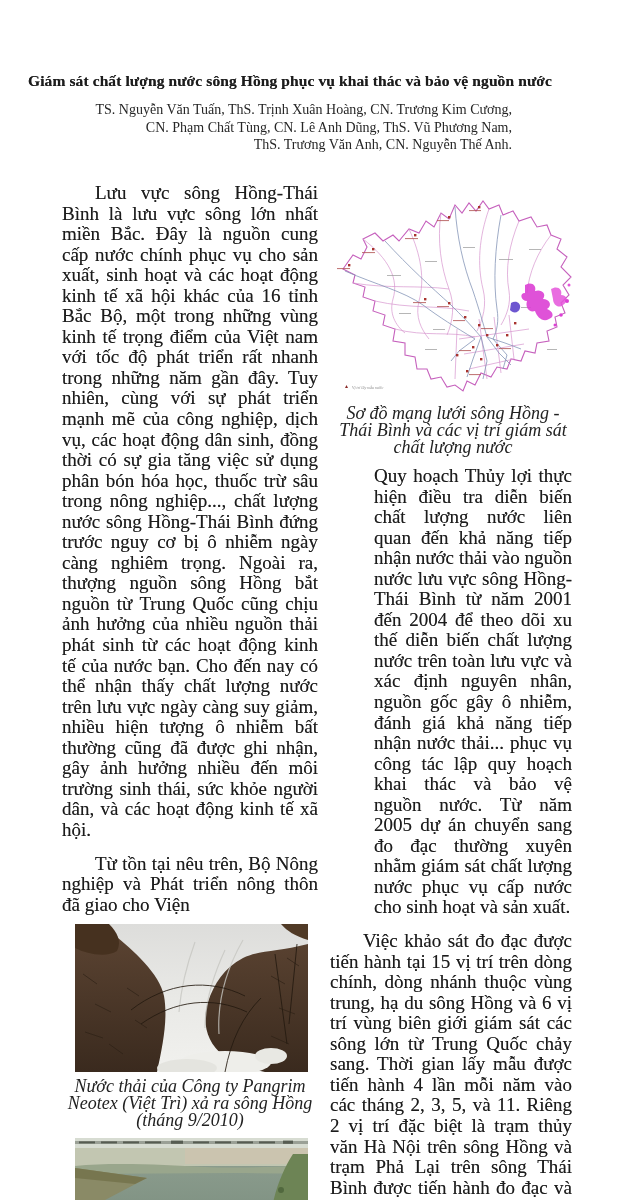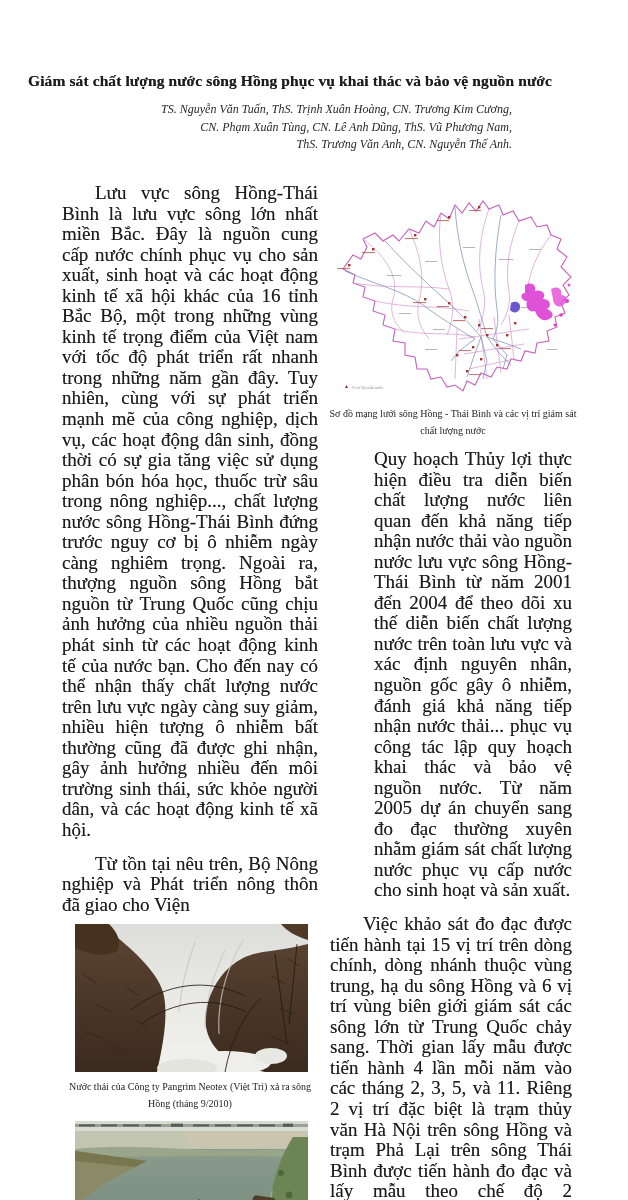--- a/index.html
+++ b/index.html
@@ -13,58 +13,58 @@
   }
   .page-title{
     position:absolute;top:72px;left:0;right:0;
     margin:0;text-align:center;
     font-size:15.5px;font-weight:bold;
     letter-spacing:0.1px;
     text-shadow:0 0 .4px rgba(0,0,0,.6);
   }
   .authors{
     position:absolute;top:101px;right:68px;width:480px;
-    font-style:italic;font-size:12px;line-height:17.5px;
+    font-size:14px;line-height:17.5px;
     text-align:right;color:#262626;
   }
   .col{position:absolute;}
   .col-left{left:62px;top:183px;width:256px;}
   .col-right{left:330px;top:186px;width:242px;}
   .body-text p{
     margin:0;
     font-size:19px;line-height:20.55px;
     text-align:justify;text-indent:33px;
     text-shadow:0 0 .35px rgba(0,0,0,.5);
   }
   .body-text p + p{margin-top:13px;}
   .body-text p.cont{text-indent:0;margin-left:44px;}
   figure{margin:0;}
   .photo-fig{margin:9px 0 0 13px;width:233px;}
   .photo-fig svg{display:block;}
   .figcaption{
     margin-top:6px;
-    font-size:10px;line-height:17px;
+    font-style:italic;font-size:18px;line-height:17px;
     text-align:center;color:#222;
   }
   .photo-fig .figcaption{width:246px;margin-left:-8px;}
   .map-fig{width:248px;margin:3px 0 0 -1px;}
   .map-fig svg{display:block;background:#fff;}
   .map-fig .figcaption{margin-top:9px;}
   .rc-text{margin-top:10px;}
 </style>
 </head>
 <body>
 
 <div class="page">
 
   <h1 class="page-title">Giám sát chất lượng nước sông Hồng phục vụ khai thác và bảo vệ nguồn nước</h1>
 
   <div class="authors">
     <div>TS. Nguyễn Văn Tuấn, ThS. Trịnh Xuân Hoàng, CN. Trương Kim Cương,</div>
-    <div>CN. Phạm Xuân Tùng, CN. Lê Anh Dũng, ThS. Vũ Phương Nam,</div>
+    <div>CN. Phạm Chất Tùng, CN. Lê Anh Dũng, ThS. Vũ Phương Nam,</div>
     <div>ThS. Trương Văn Anh, CN. Nguyễn Thế Anh.</div>
   </div>
 
   <div class="col col-left body-text">
     <p>Lưu vực sông Hồng-Thái Bình là lưu vực sông lớn nhất miền Bắc. Đây là nguồn cung cấp nước chính phục vụ cho sản xuất, sinh hoạt và các hoạt động kinh tế xã hội khác của 16 tỉnh Bắc Bộ, một trong những vùng kinh tế trọng điểm của Việt nam với tốc độ phát triển rất nhanh trong những năm gần đây. Tuy nhiên, cùng với sự phát triển mạnh mẽ của công nghiệp, dịch vụ, các hoạt động dân sinh, đồng thời có sự gia tăng việc sử dụng phân bón hóa học, thuốc trừ sâu trong nông nghiệp..., chất lượng nước sông Hồng-Thái Bình đứng trước nguy cơ bị ô nhiễm ngày càng nghiêm trọng. Ngoài ra, thượng nguồn sông Hồng bắt nguồn từ Trung Quốc cũng chịu ảnh hưởng của nhiều nguồn thải phát sinh từ các hoạt động kinh tế của nước bạn. Cho đến nay có thể nhận thấy chất lượng nước trên lưu vực ngày càng suy giảm, nhiều hiện tượng ô nhiễm bất thường cũng đã được ghi nhận, gây ảnh hưởng nhiều đến môi trường sinh thái, sức khỏe người dân, và các hoạt động kinh tế xã hội.</p>
     <p>Từ tồn tại nêu trên, Bộ Nông nghiệp và Phát triển nông thôn đã giao cho Viện</p>
 
     <figure class="photo-fig">
       <svg width="233" height="148" viewBox="0 0 233 148">
         <defs>

